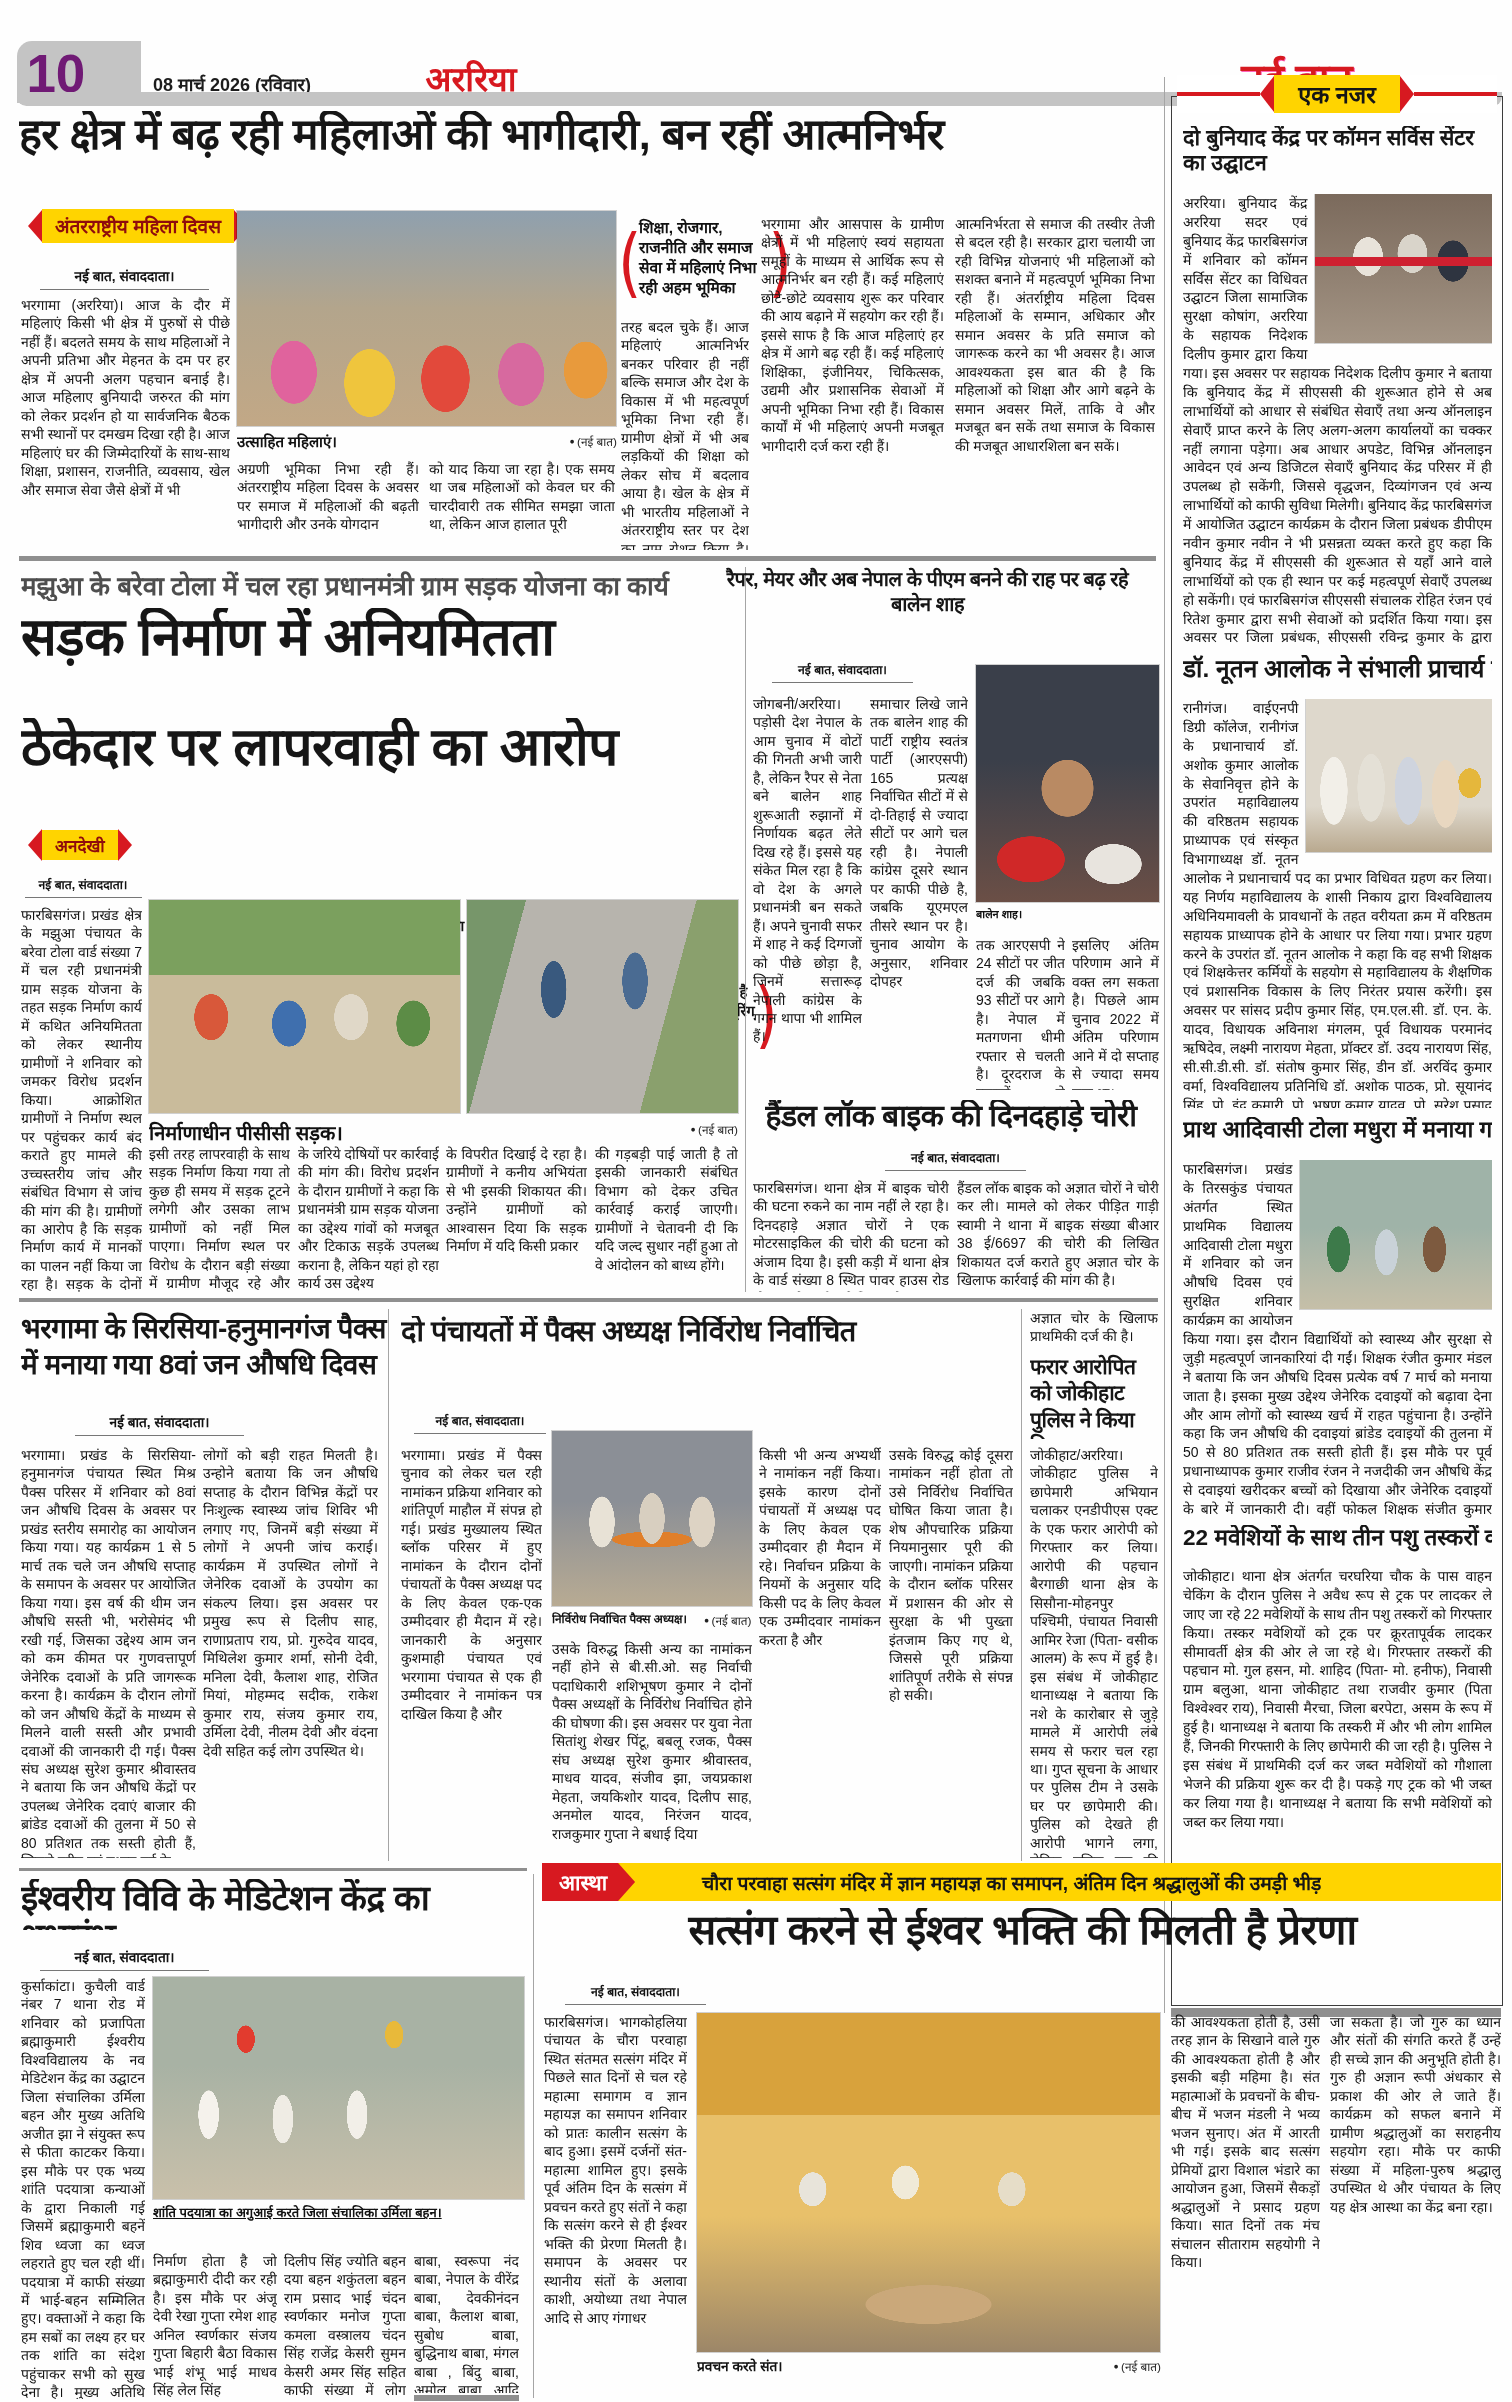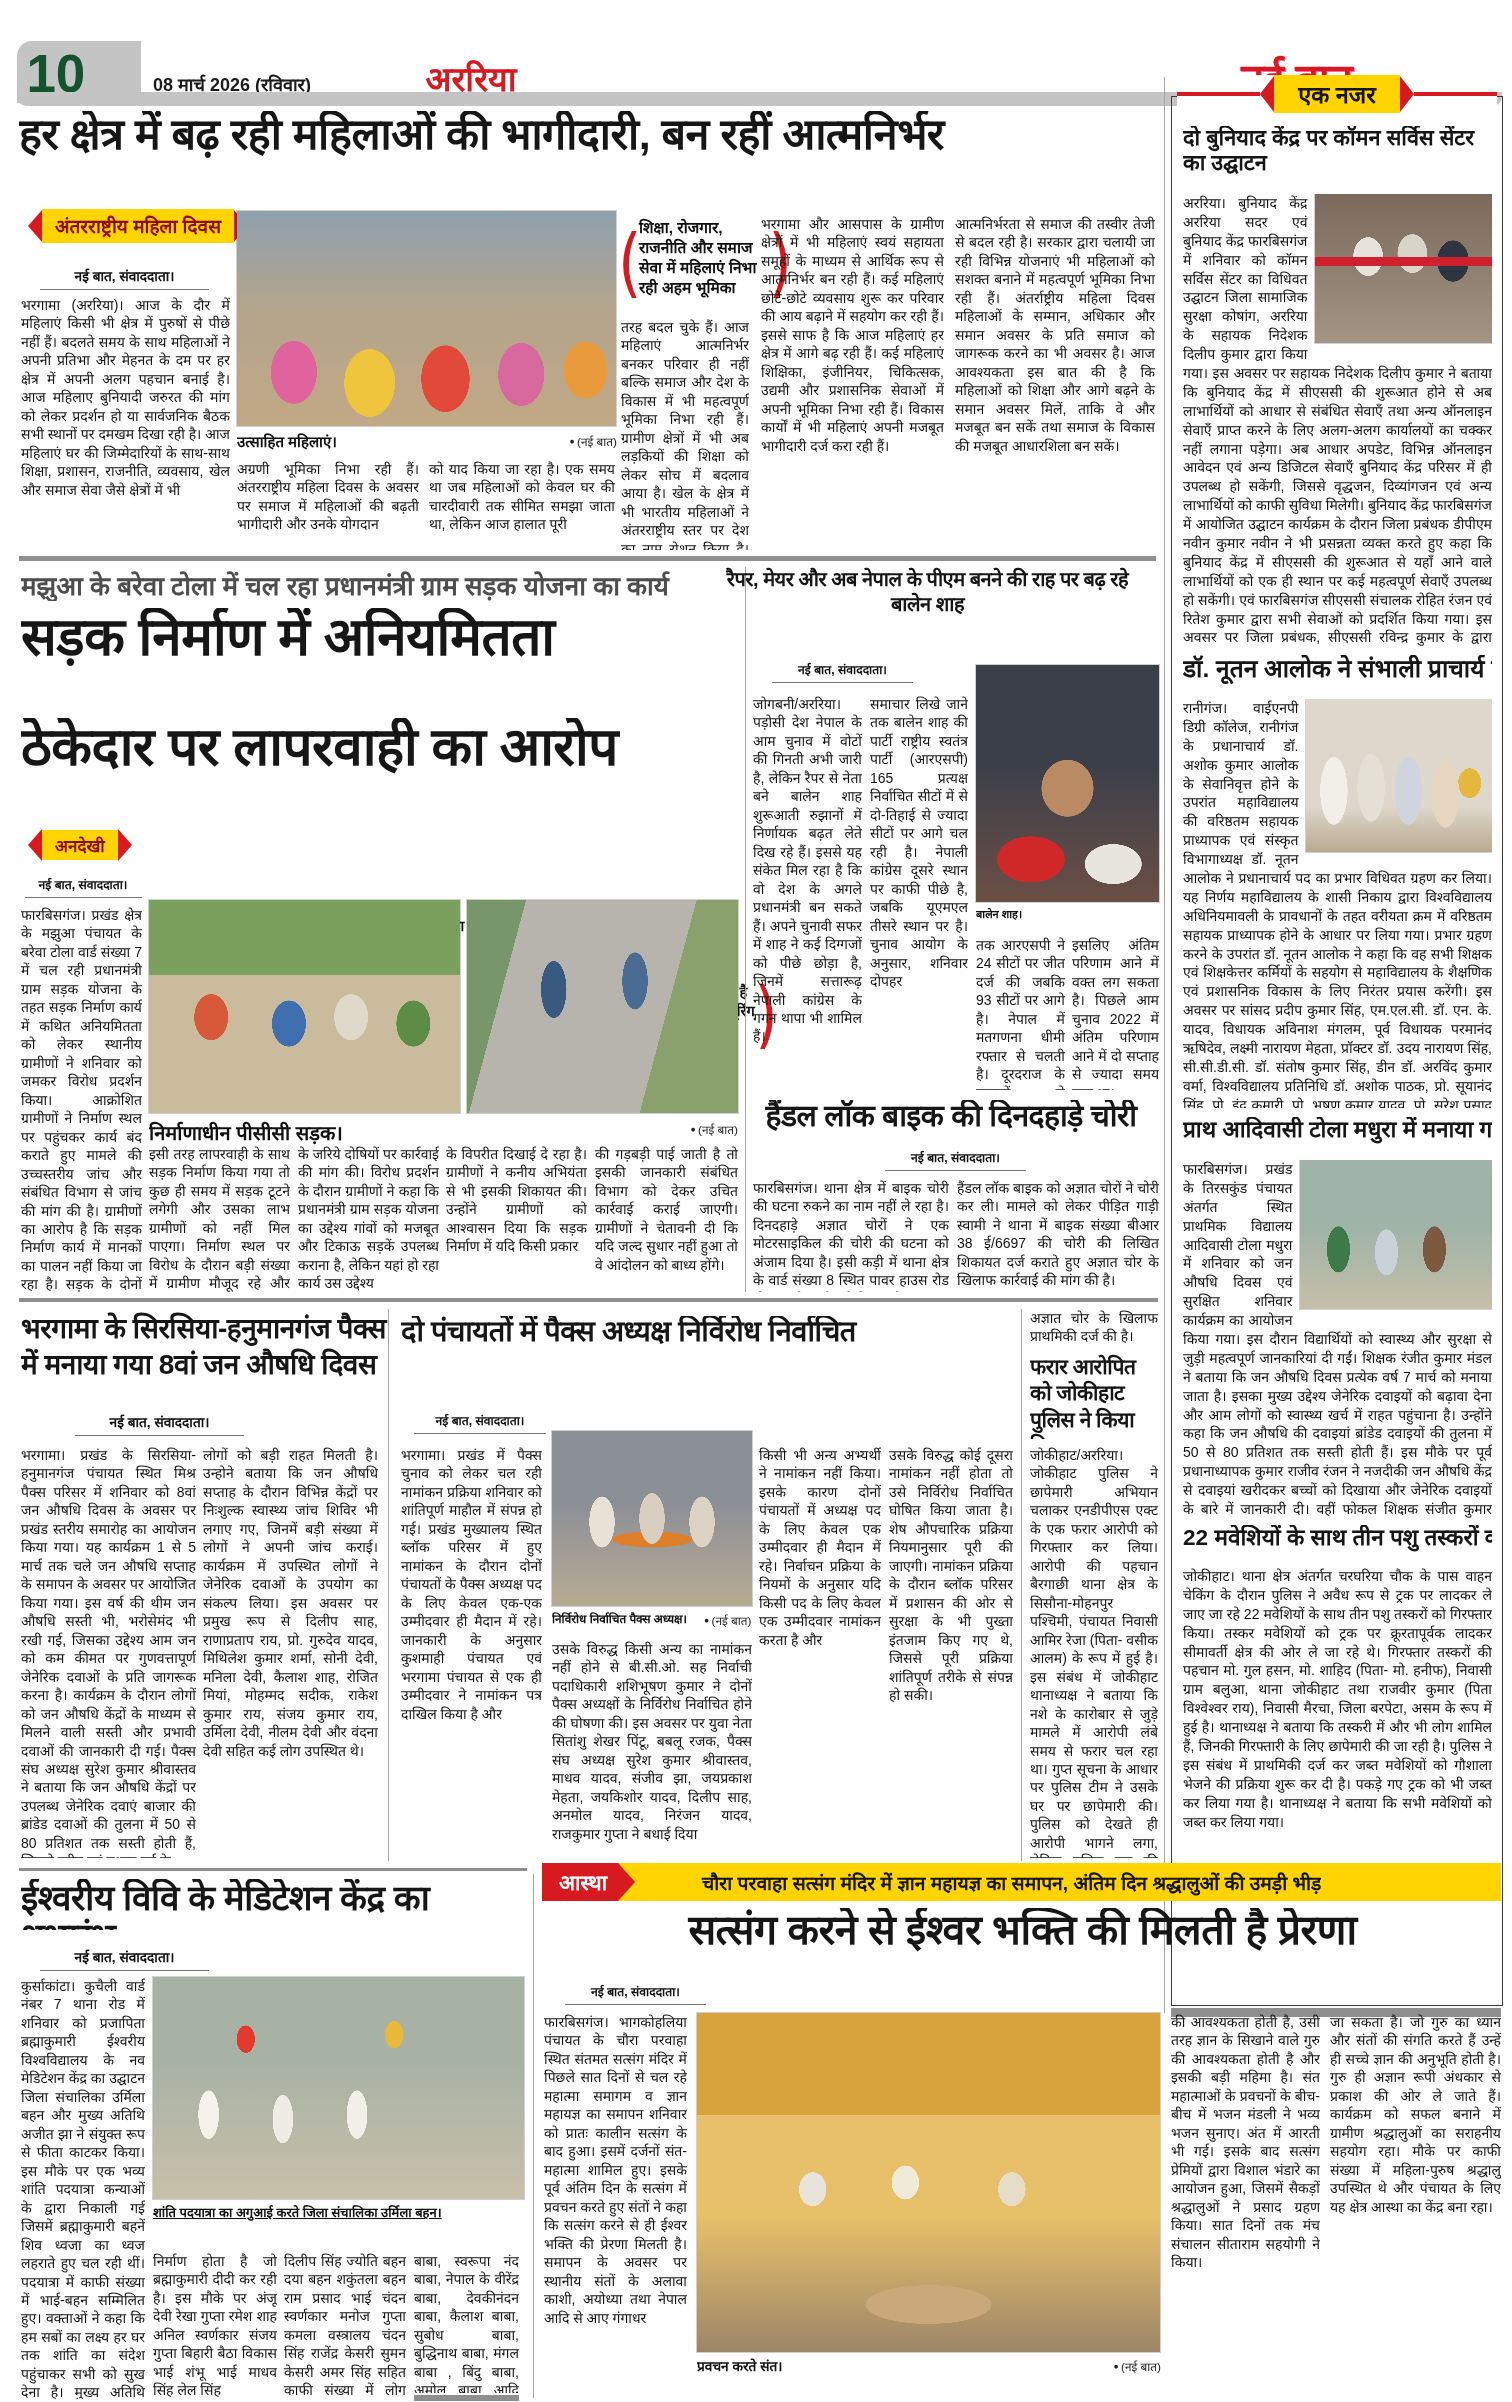--- a/index.html
+++ b/index.html
@@ -11,21 +11,21 @@
   .kicker{font-weight:800;color:#4e4e4e;overflow:hidden;}
   .byline{display:block;font-weight:bold;font-size:13.7px;text-align:center;
           border-bottom:1.4px solid #777;padding-bottom:3.8px;overflow:hidden;white-space:nowrap;}
   .cap{font-weight:bold;font-size:15px;overflow:hidden;white-space:nowrap;}
   .credit{font-size:11.8px;color:#222;white-space:nowrap;}
   .credit::before{content:"● ";font-size:8.5px;vertical-align:1.9px;}
   .hrule{background:#8f8f8f;}
   .vrule{background:#a5a5a5;width:0.9px;}
   
   .numtab{background:#c4c4c4;border-radius:15px 0 0 0;}
-  .pageno{font-size:53px;font-weight:900;color:#14532d;line-height:1;}
+  .pageno{font-size:53px;font-weight:900;color:#701a75;line-height:1;}
   .date{font-size:18px;font-weight:bold;color:#1c1c1c;white-space:nowrap;}
   .city{font-size:34px;font-weight:900;color:#d71920;text-align:center;white-space:nowrap;}
   .masthead{font-size:41px;font-weight:900;color:#d71920;white-space:nowrap;text-shadow:0.9px 0.9px 0 #f6b;}
   .graystrip{background:#c4c4c4;border-radius:0 0 9.4px 9.4px;}
   
   .tag{display:flex;align-items:center;}
   .tag-box{background:#ffd400;color:#8f0c0c;font-weight:800;font-size:19px;padding:3.8px 13px;white-space:nowrap;}
   .tag-l{width:0;height:0;border-top:16px solid transparent;border-bottom:16px solid transparent;border-right:14px solid #d71920;}
   .tag-r{width:0;height:0;border-top:16px solid transparent;border-bottom:16px solid transparent;border-left:14px solid #d71920;}
   .banner{display:flex;align-items:center;background:#fff;}

